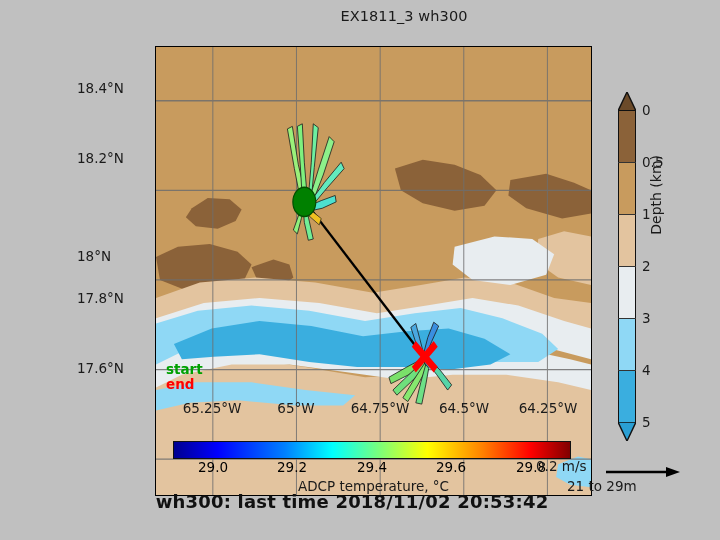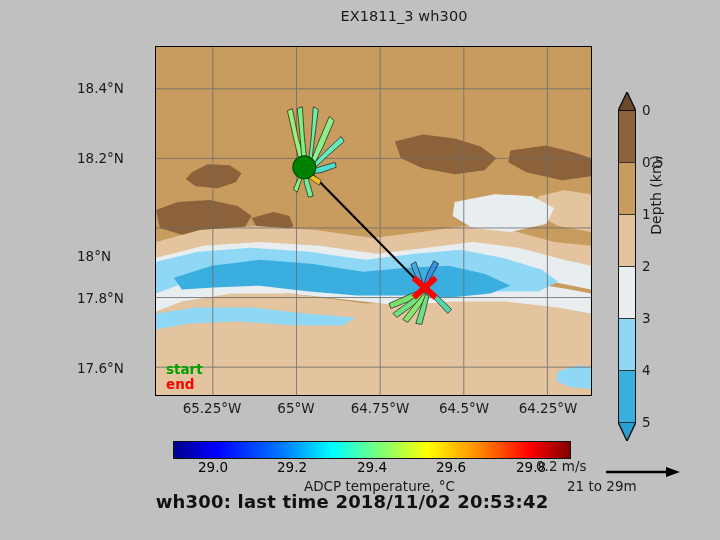--- a/index.html
+++ b/index.html
@@ -15,21 +15,21 @@
   
   .fig-title{
     position:absolute;left:0;top:8px;width:720px;
     text-align:center;font-size:14.5px;color:#1a1a1a;
     letter-spacing:.1px;
     padding-left:44px;
   }
 
   
   .map-axes{
-    position:absolute;left:155px;top:46px;width:437px;height:350px;
+    position:absolute;left:155px;top:46px;width:437px;height:450px;
     border:1.6px solid #000;box-sizing:border-box;overflow:hidden;
     background:#fef9c3;
   }
   .map-canvas{position:absolute;left:0;top:0;width:100%;height:100%;}
 
   
   .ytick{
     position:absolute;right:0;width:72px;text-align:left;
     font-size:13.5px;color:#1a1a1a;transform:translateY(-50%);
   }
@@ -67,21 +67,21 @@
   .temp-cb-body{
     position:absolute;left:0;top:0;width:398px;height:18px;
     border:1.6px solid #111;box-sizing:border-box;
   }
   .temp-tick-wrap{position:absolute;left:173px;top:459px;width:398px;height:20px;}
   .temp-tick{
     position:absolute;top:0;width:80px;margin-left:-40px;text-align:center;
     font-size:13.5px;color:#000000;
   }
   .temp-cb-label{
-    position:absolute;left:161px;top:478px;width:437px;text-align:center;
+    position:absolute;left:155px;top:478px;width:437px;text-align:center;
     font-size:13.5px;color:#1a1a1a;
   }
 
   
   .qkey{position:absolute;left:536px;top:458px;width:185px;height:45px;}
   .qkey-text{position:absolute;left:0;top:0;font-size:13.5px;color:#1a1a1a;white-space:nowrap;}
   .qkey-arrow{position:absolute;left:70px;top:8px;}
   .qkey-range{position:absolute;left:31px;top:20px;font-size:13.5px;color:#1a1a1a;white-space:nowrap;}
 
   

